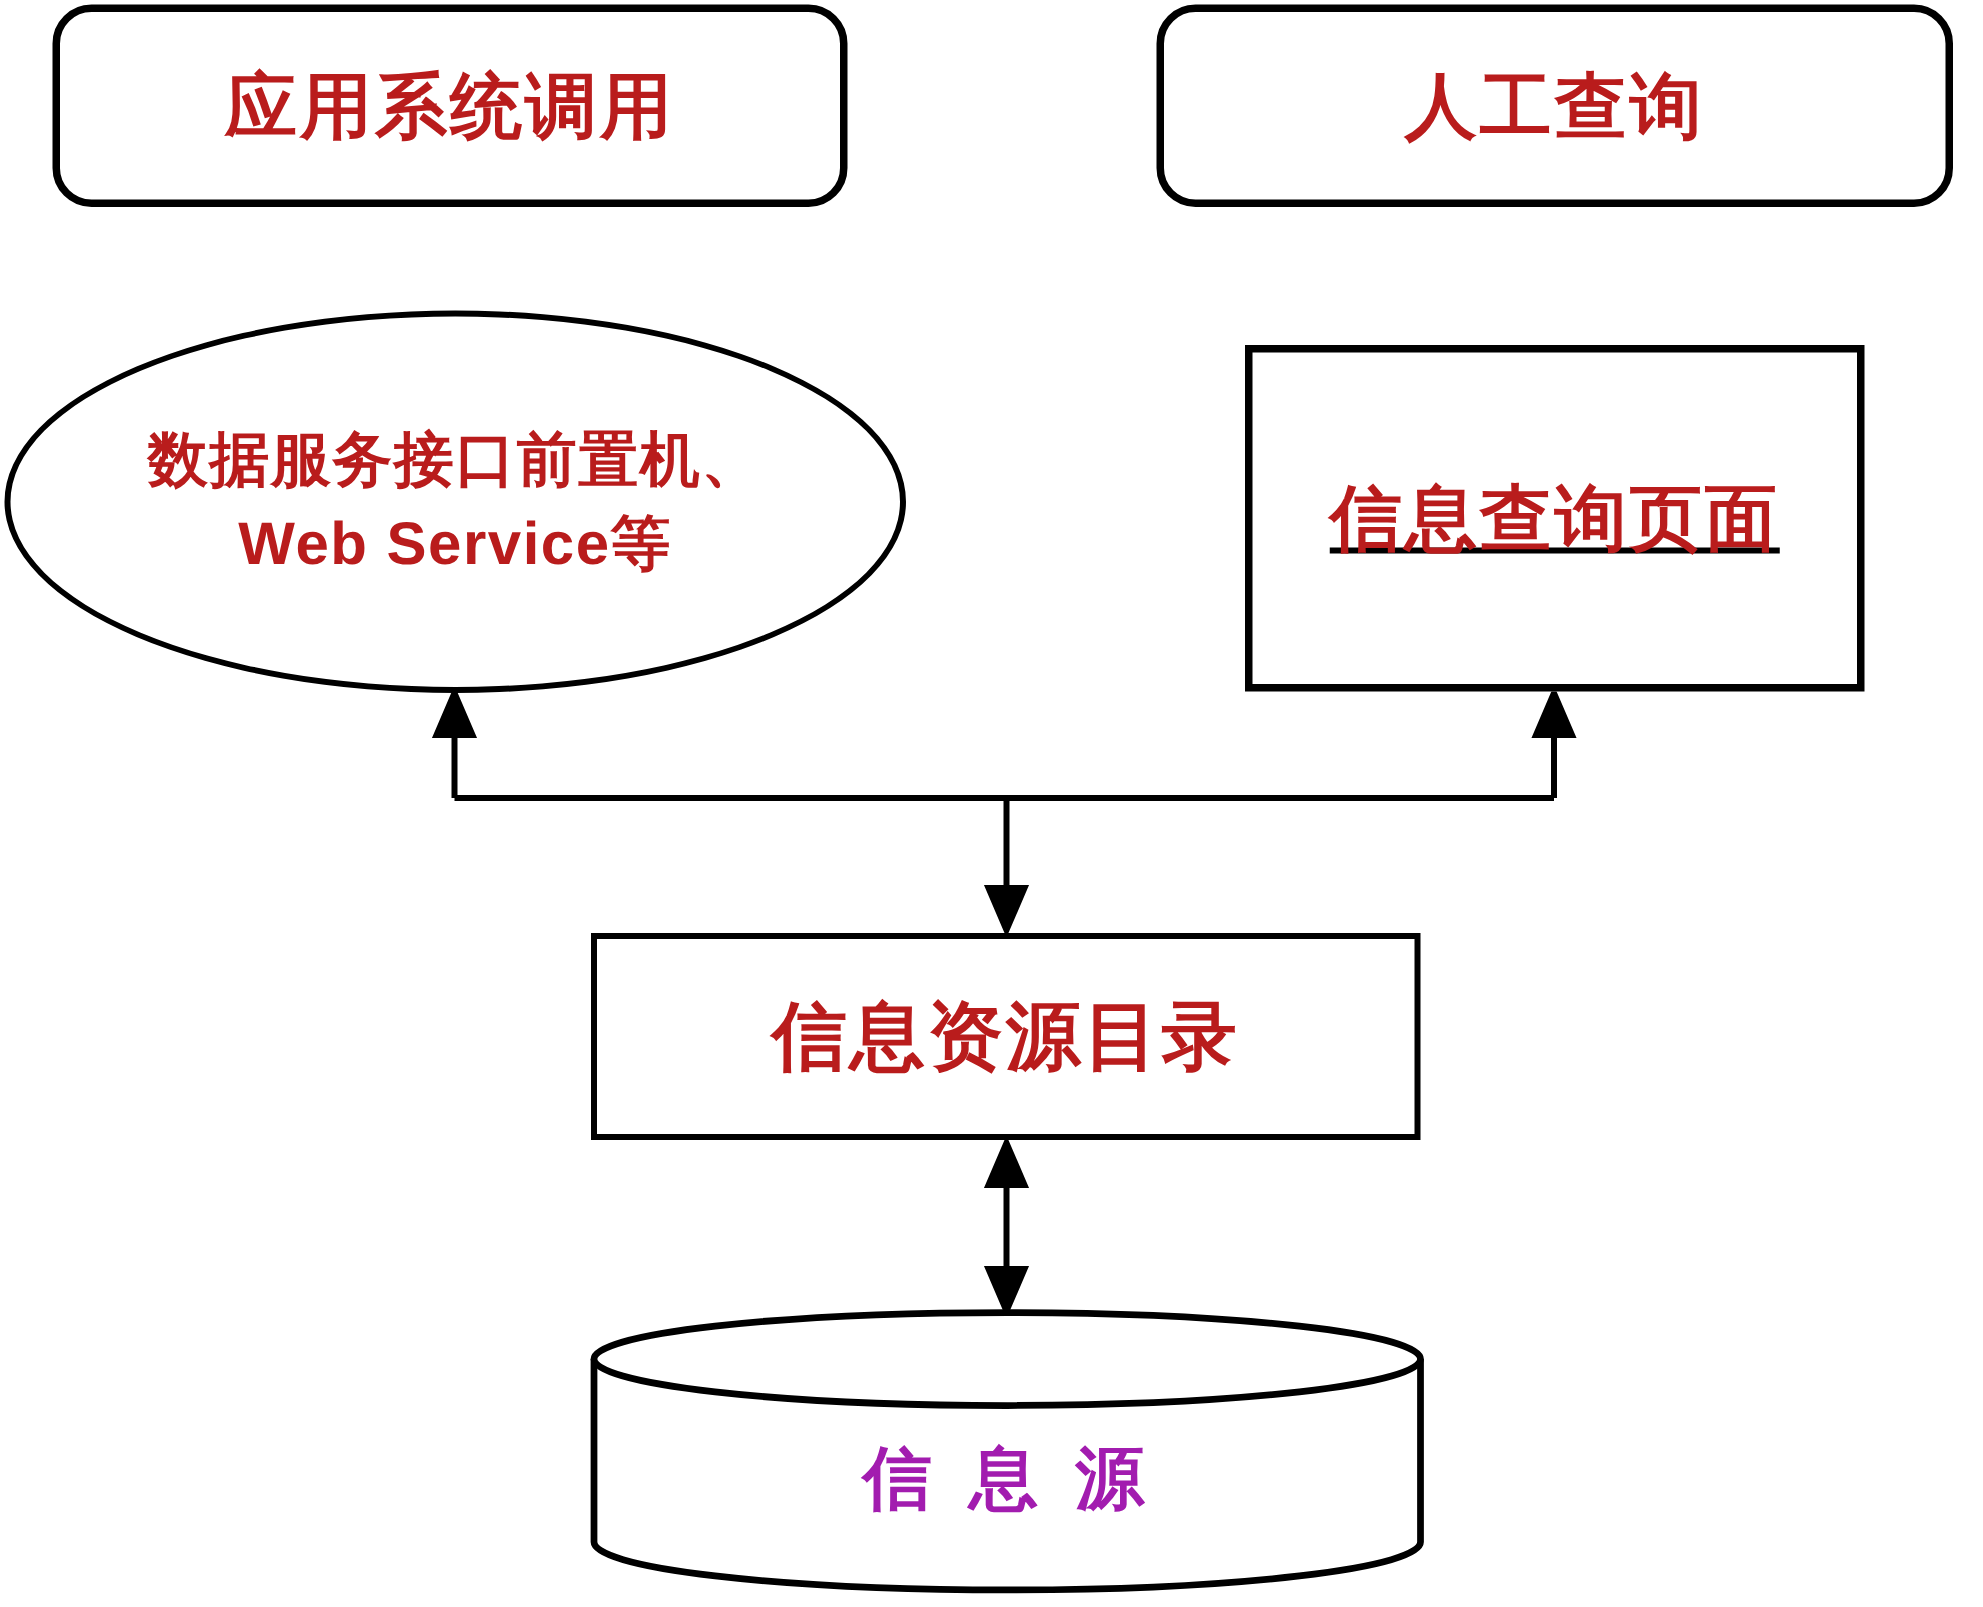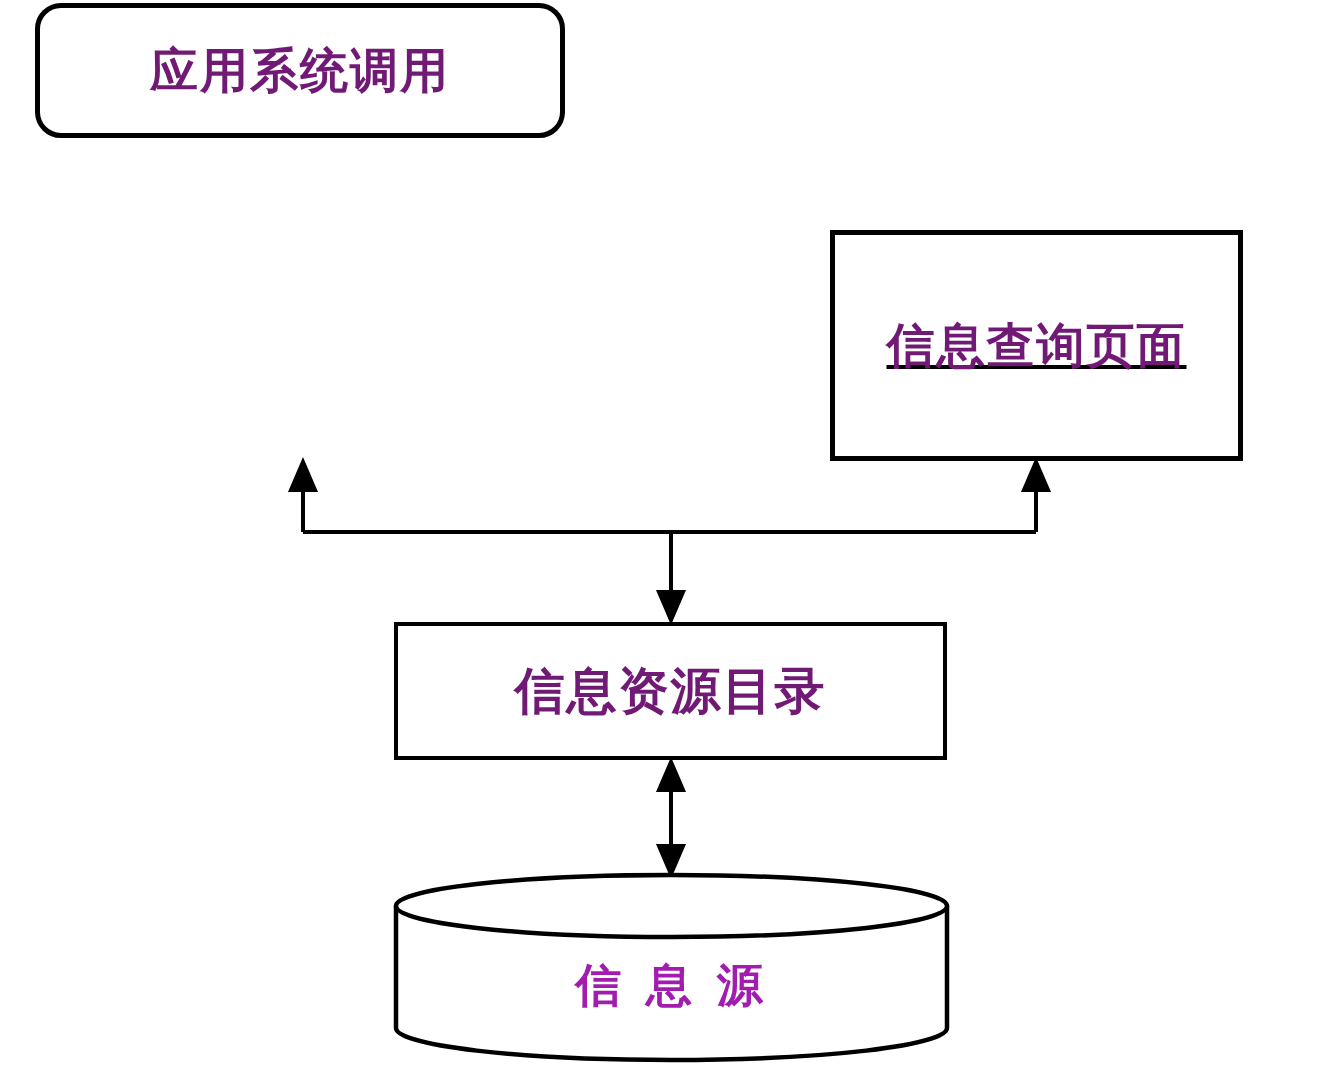--- a/index.html
+++ b/index.html
@@ -29,21 +29,21 @@
     display: flex;
     align-items: center;
     justify-content: center;
     text-align: center;
   }
   .rounded {
     border-radius: 26px;
   }
   .label {
     font-weight: 700;
-    color: #701a75;
+    color: #b91c1c;
     white-space: nowrap;
   }
   #node-app-call    { left: 35px;  top: 3px;   width: 530px; height: 135px; }
   #node-manual-query{ left: 771px; top: 3px;   width: 531px; height: 135px; }
   #node-app-call .label,
   #node-manual-query .label { font-size: 48px; letter-spacing: 2px; }
 
   #node-data-service {
     left: 3px; top: 207px;
     width: 601px; height: 255px;
@@ -102,21 +102,28 @@
     <g stroke="#000000" stroke-width="4.5" fill="#ffffff">
       <path d="M396,906 L396,1028 A275.5,32 0 0 0 947,1028 L947,906"></path>
       <ellipse cx="671.5" cy="906" rx="275.5" ry="31"></ellipse>
     </g>
   </svg>
 
   <div class="node rounded" id="node-app-call">
     <span class="label">应用系统调用</span>
   </div>
 
+  <div class="node rounded" id="node-manual-query">
+    <span class="label">人工查询</span>
+  </div>
 
+  <div class="node" id="node-data-service">
+    <span class="label">数据服务接口前置机、</span>
+    <span class="label">Web Service等</span>
+  </div>
 
   <div class="node" id="node-query-page">
     <span class="label">信息查询页面</span>
   </div>
 
   <div class="node" id="node-catalog">
     <span class="label">信息资源目录</span>
   </div>
 
   <div id="cylinder-label">信 息 源</div>

